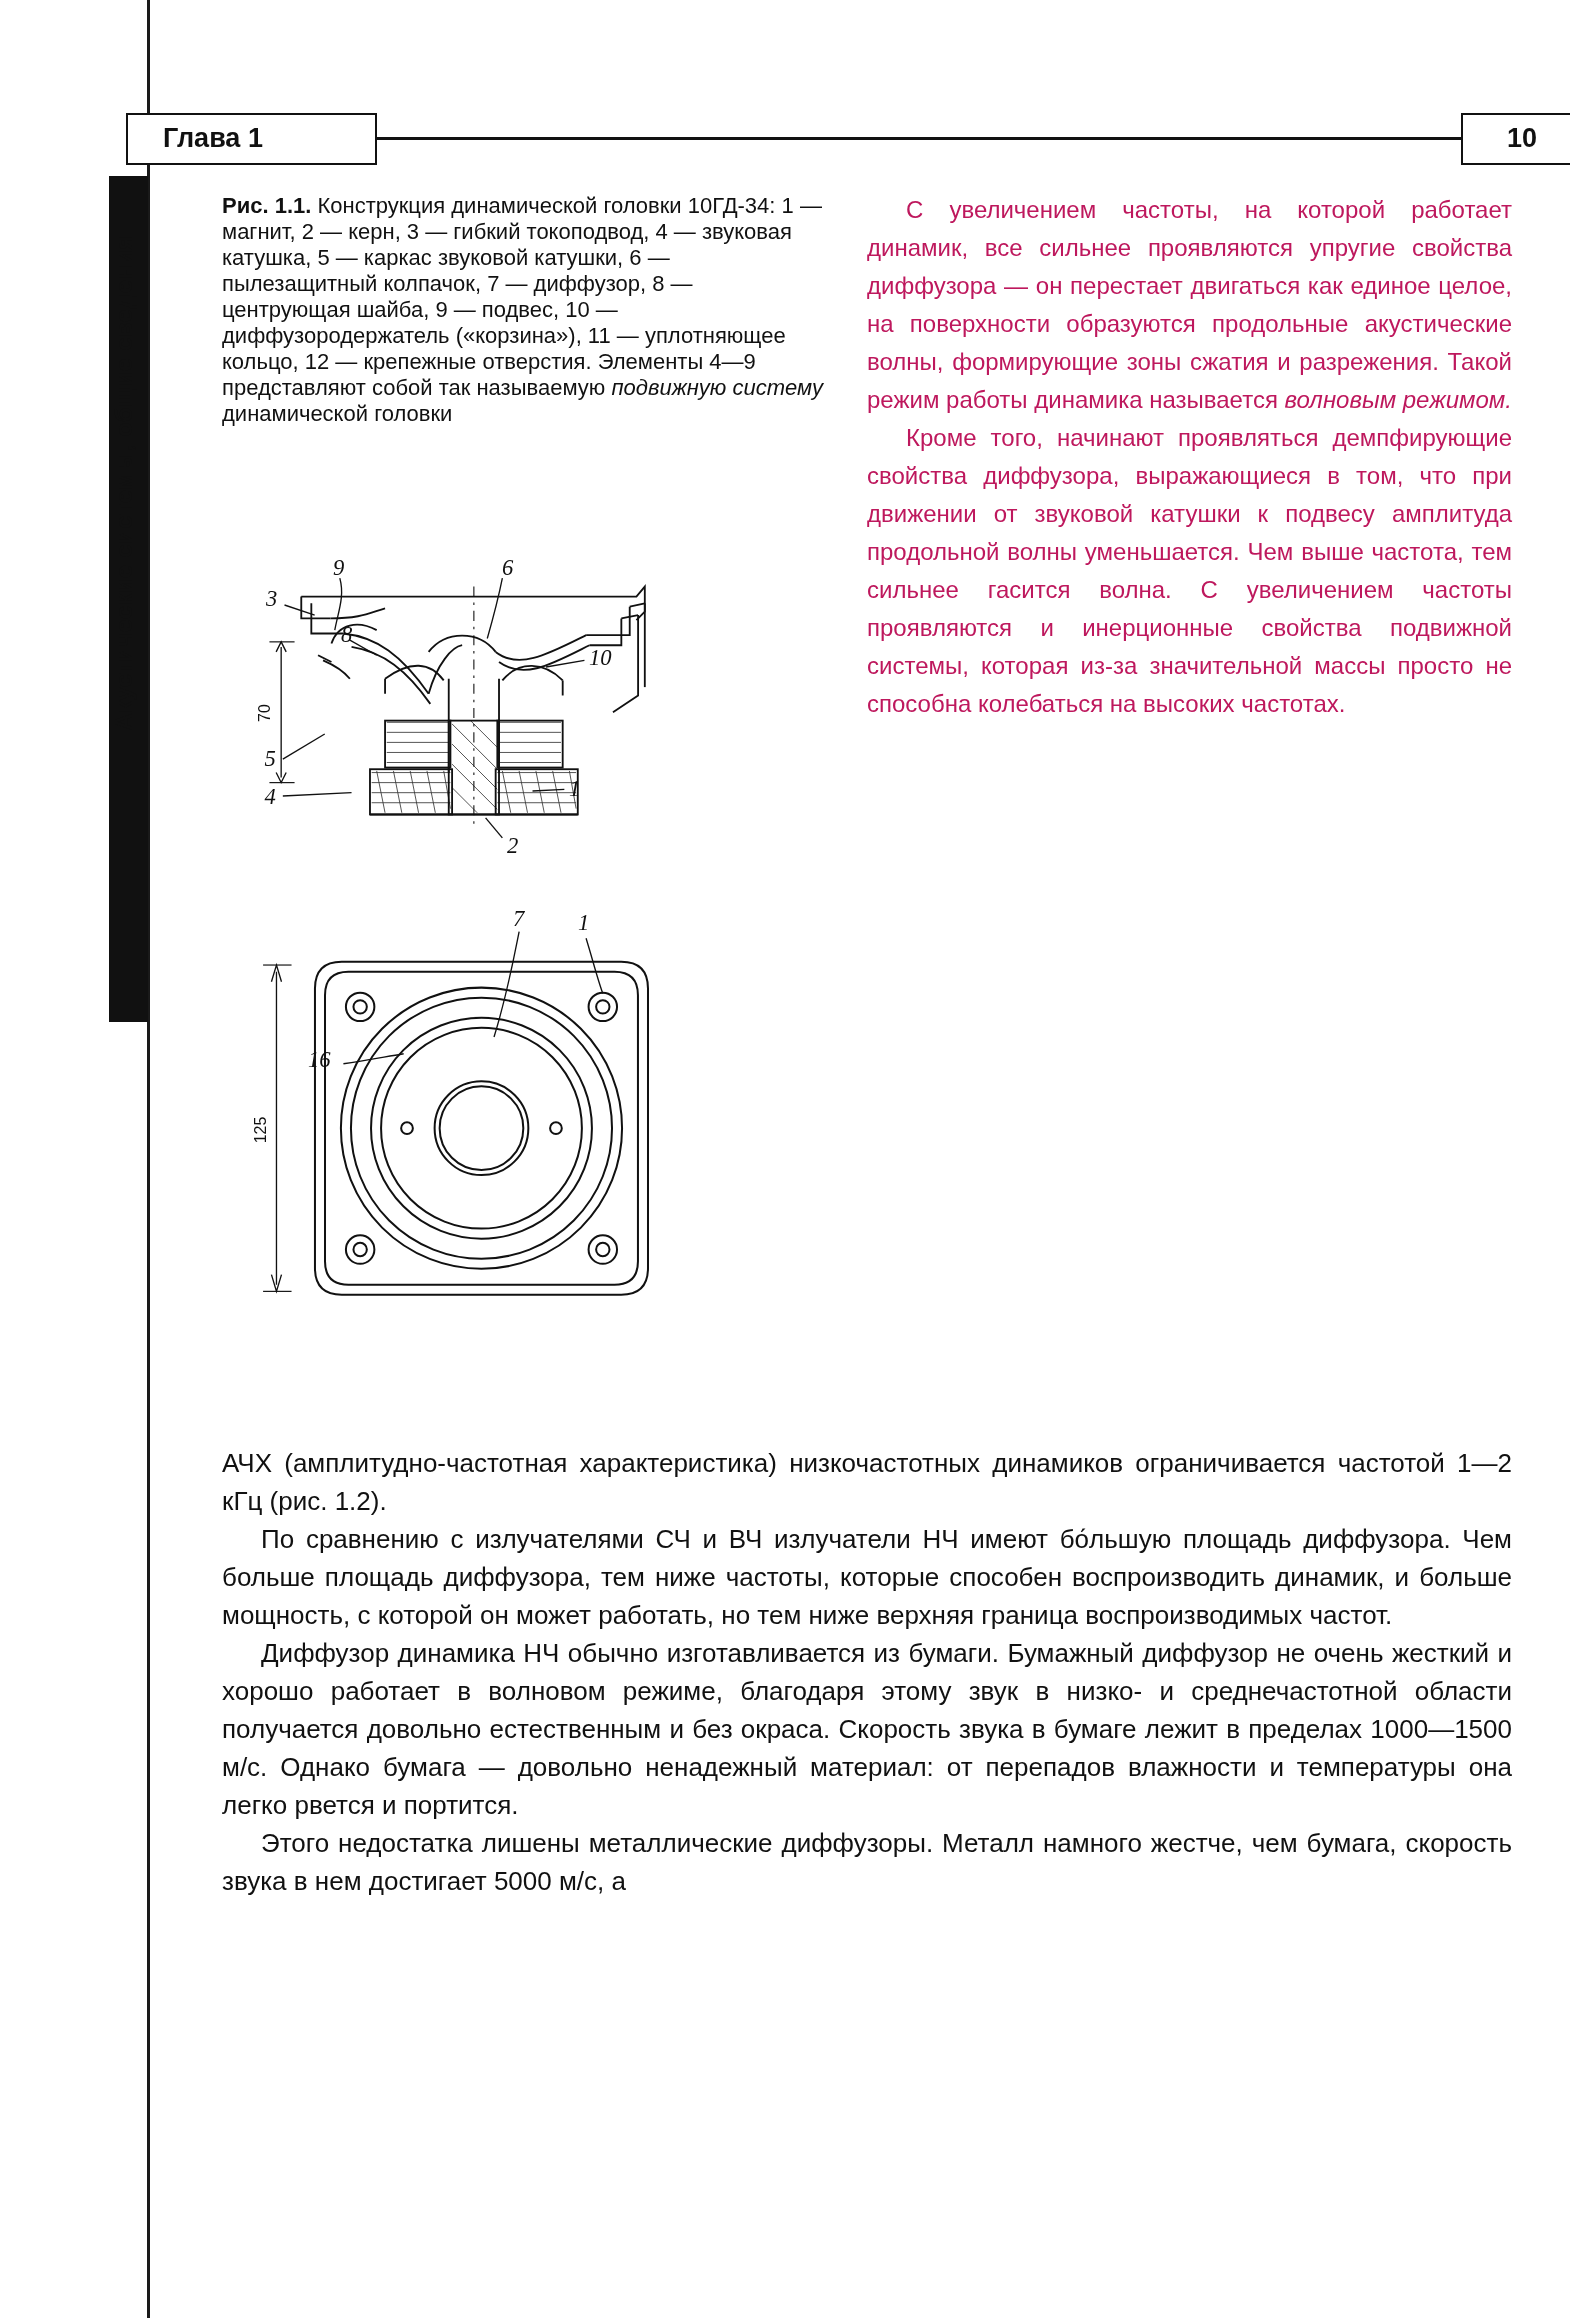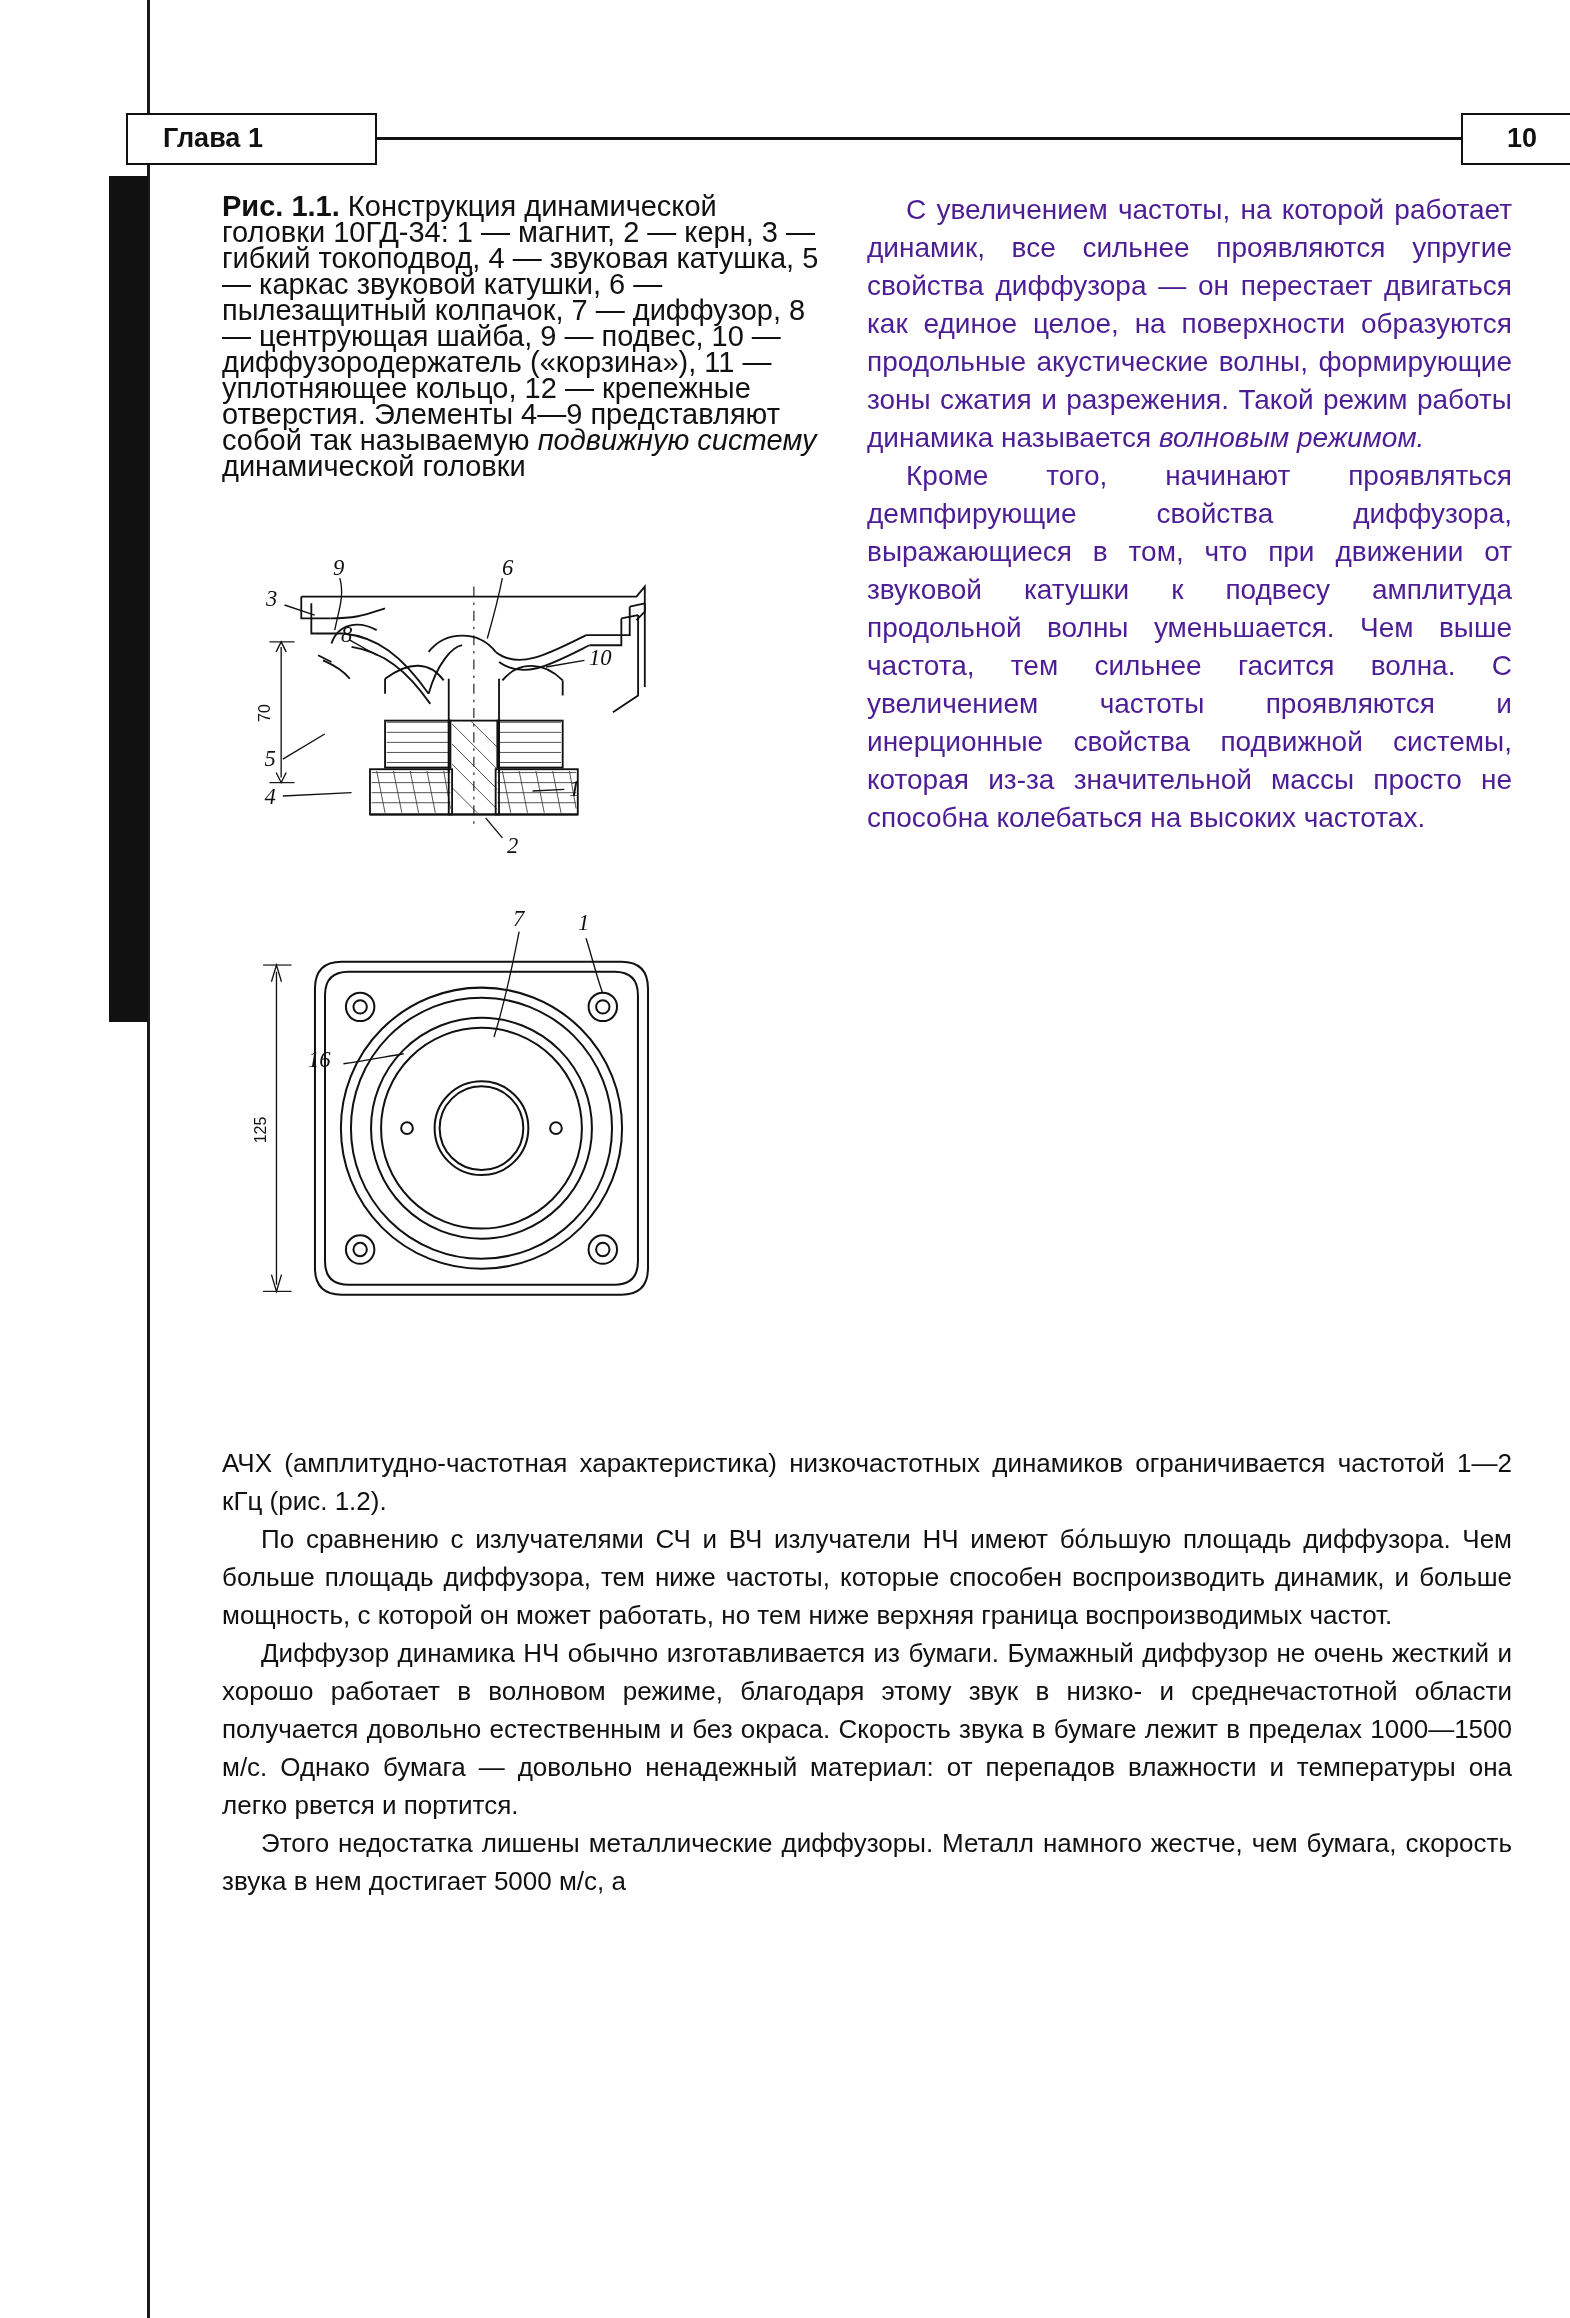--- a/index.html
+++ b/index.html
@@ -115,28 +115,28 @@
     position: absolute;
     left: 222px;
     top: 193px;
     width: 603px;
   }
   .col-right {
     position: absolute;
     left: 867px;
     top: 191px;
     width: 645px;
-    font-size: 28px;
+    font-size: 24px;
     line-height: 38px;
     text-align: justify;
-    color: #4c1d95;
+    color: #be185d;
   }
 
   .caption {
-    font-size: 29px;
+    font-size: 22px;
     line-height: 26px;
     color: #111111;
     text-align: left;
   }
   .caption b { font-weight: bold; }
   .caption i { font-style: italic; }
 
   .col-right p {
     margin: 0 0 0 0;
     text-indent: 39px;

